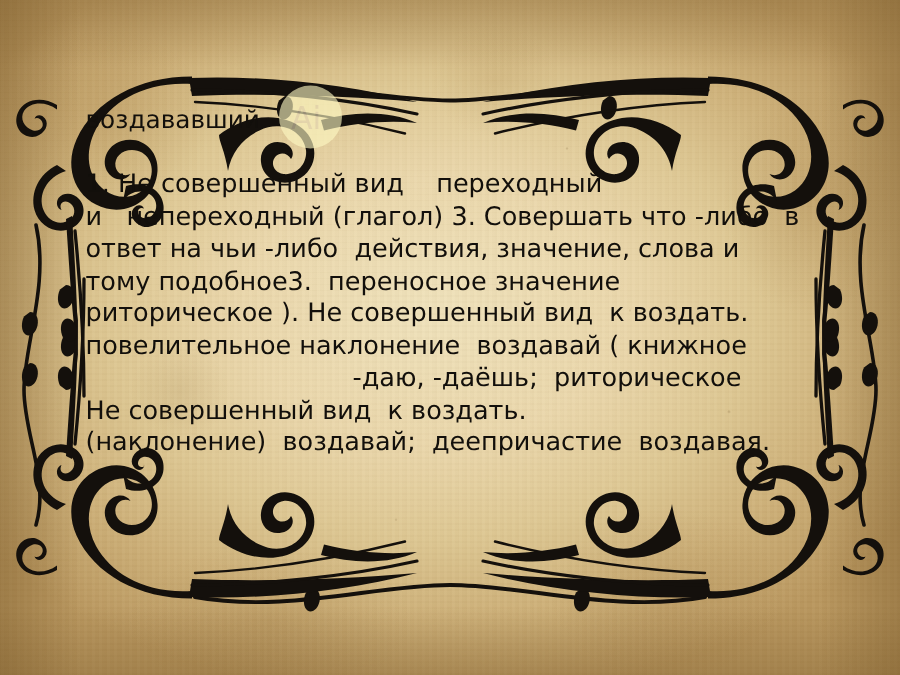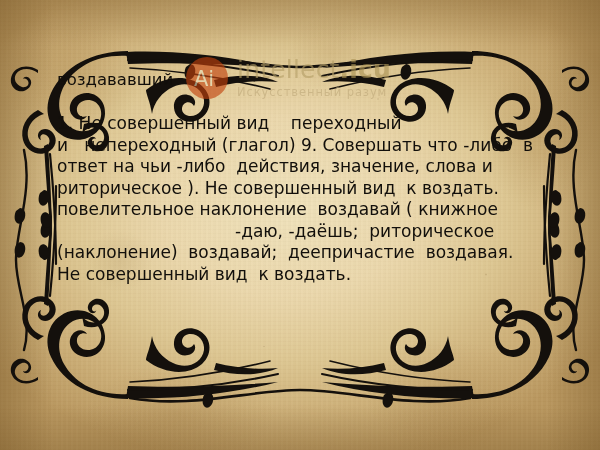--- a/index.html
+++ b/index.html
@@ -92,21 +92,21 @@
     top: 57px;
     display: flex;
     align-items: center;
     gap: 9px;
     opacity: .62;
   }
   .wm-badge {
     width: 42px;
     height: 42px;
     border-radius: 50%;
-    background: #c2410c;
+    background: #fef9c3;
     display: flex;
     align-items: center;
     justify-content: center;
     flex: 0 0 auto;
   }
   .wm-badge svg { display: block; }
   .wm-text { line-height: 1; }
   .wm-title {
     font-size: 25px;
     color: #b59f67;
@@ -246,34 +246,31 @@
         <use href="#corner-flourish"></use>
       </g>
   </svg>
 
   <div class="watermark">
     <div class="wm-badge">
       <svg width="34" height="34" viewBox="0 0 34 34">
         <text x="4" y="25" font-family="DejaVu Sans, sans-serif" font-size="21" fill="#e8dcb8">Ai</text>
       </svg>
     </div>
-    <div class="wm-text">
-      <div class="wm-title"><span>intellect</span><span class="wm-strong">.icu</span></div>
-      <div class="wm-sub">Искусственный  разум</div>
-    </div>
   </div>
 
   <div class="content">
     <div class="headword">воздававший</div>
 
     <div class="body-text">
       <p>1. Не совершенный вид    переходный</p>
-      <p>и   непереходный (глагол) 9. Совершать что -либо  в</p>
+      <p>и   непереходный (глагол) 3. Совершать что -либо  в</p>
       <p>ответ на чьи -либо  действия, значение, слова и</p>
+      <p>тому подобное3.  переносное значение</p>
       <p>риторическое ). Не совершенный вид  к воздать.</p>
       <p>повелительное наклонение  воздавай ( книжное</p>
       <p class="ind-2">-даю, -даёшь;  риторическое</p>
+      <p>Не совершенный вид  к воздать.</p>
       <p>(наклонение)  воздавай;  деепричастие  воздавая.</p>
-      <p>Не совершенный вид  к воздать.</p>
     </div>
   </div>
 
 </div>
 
 </body></html>

